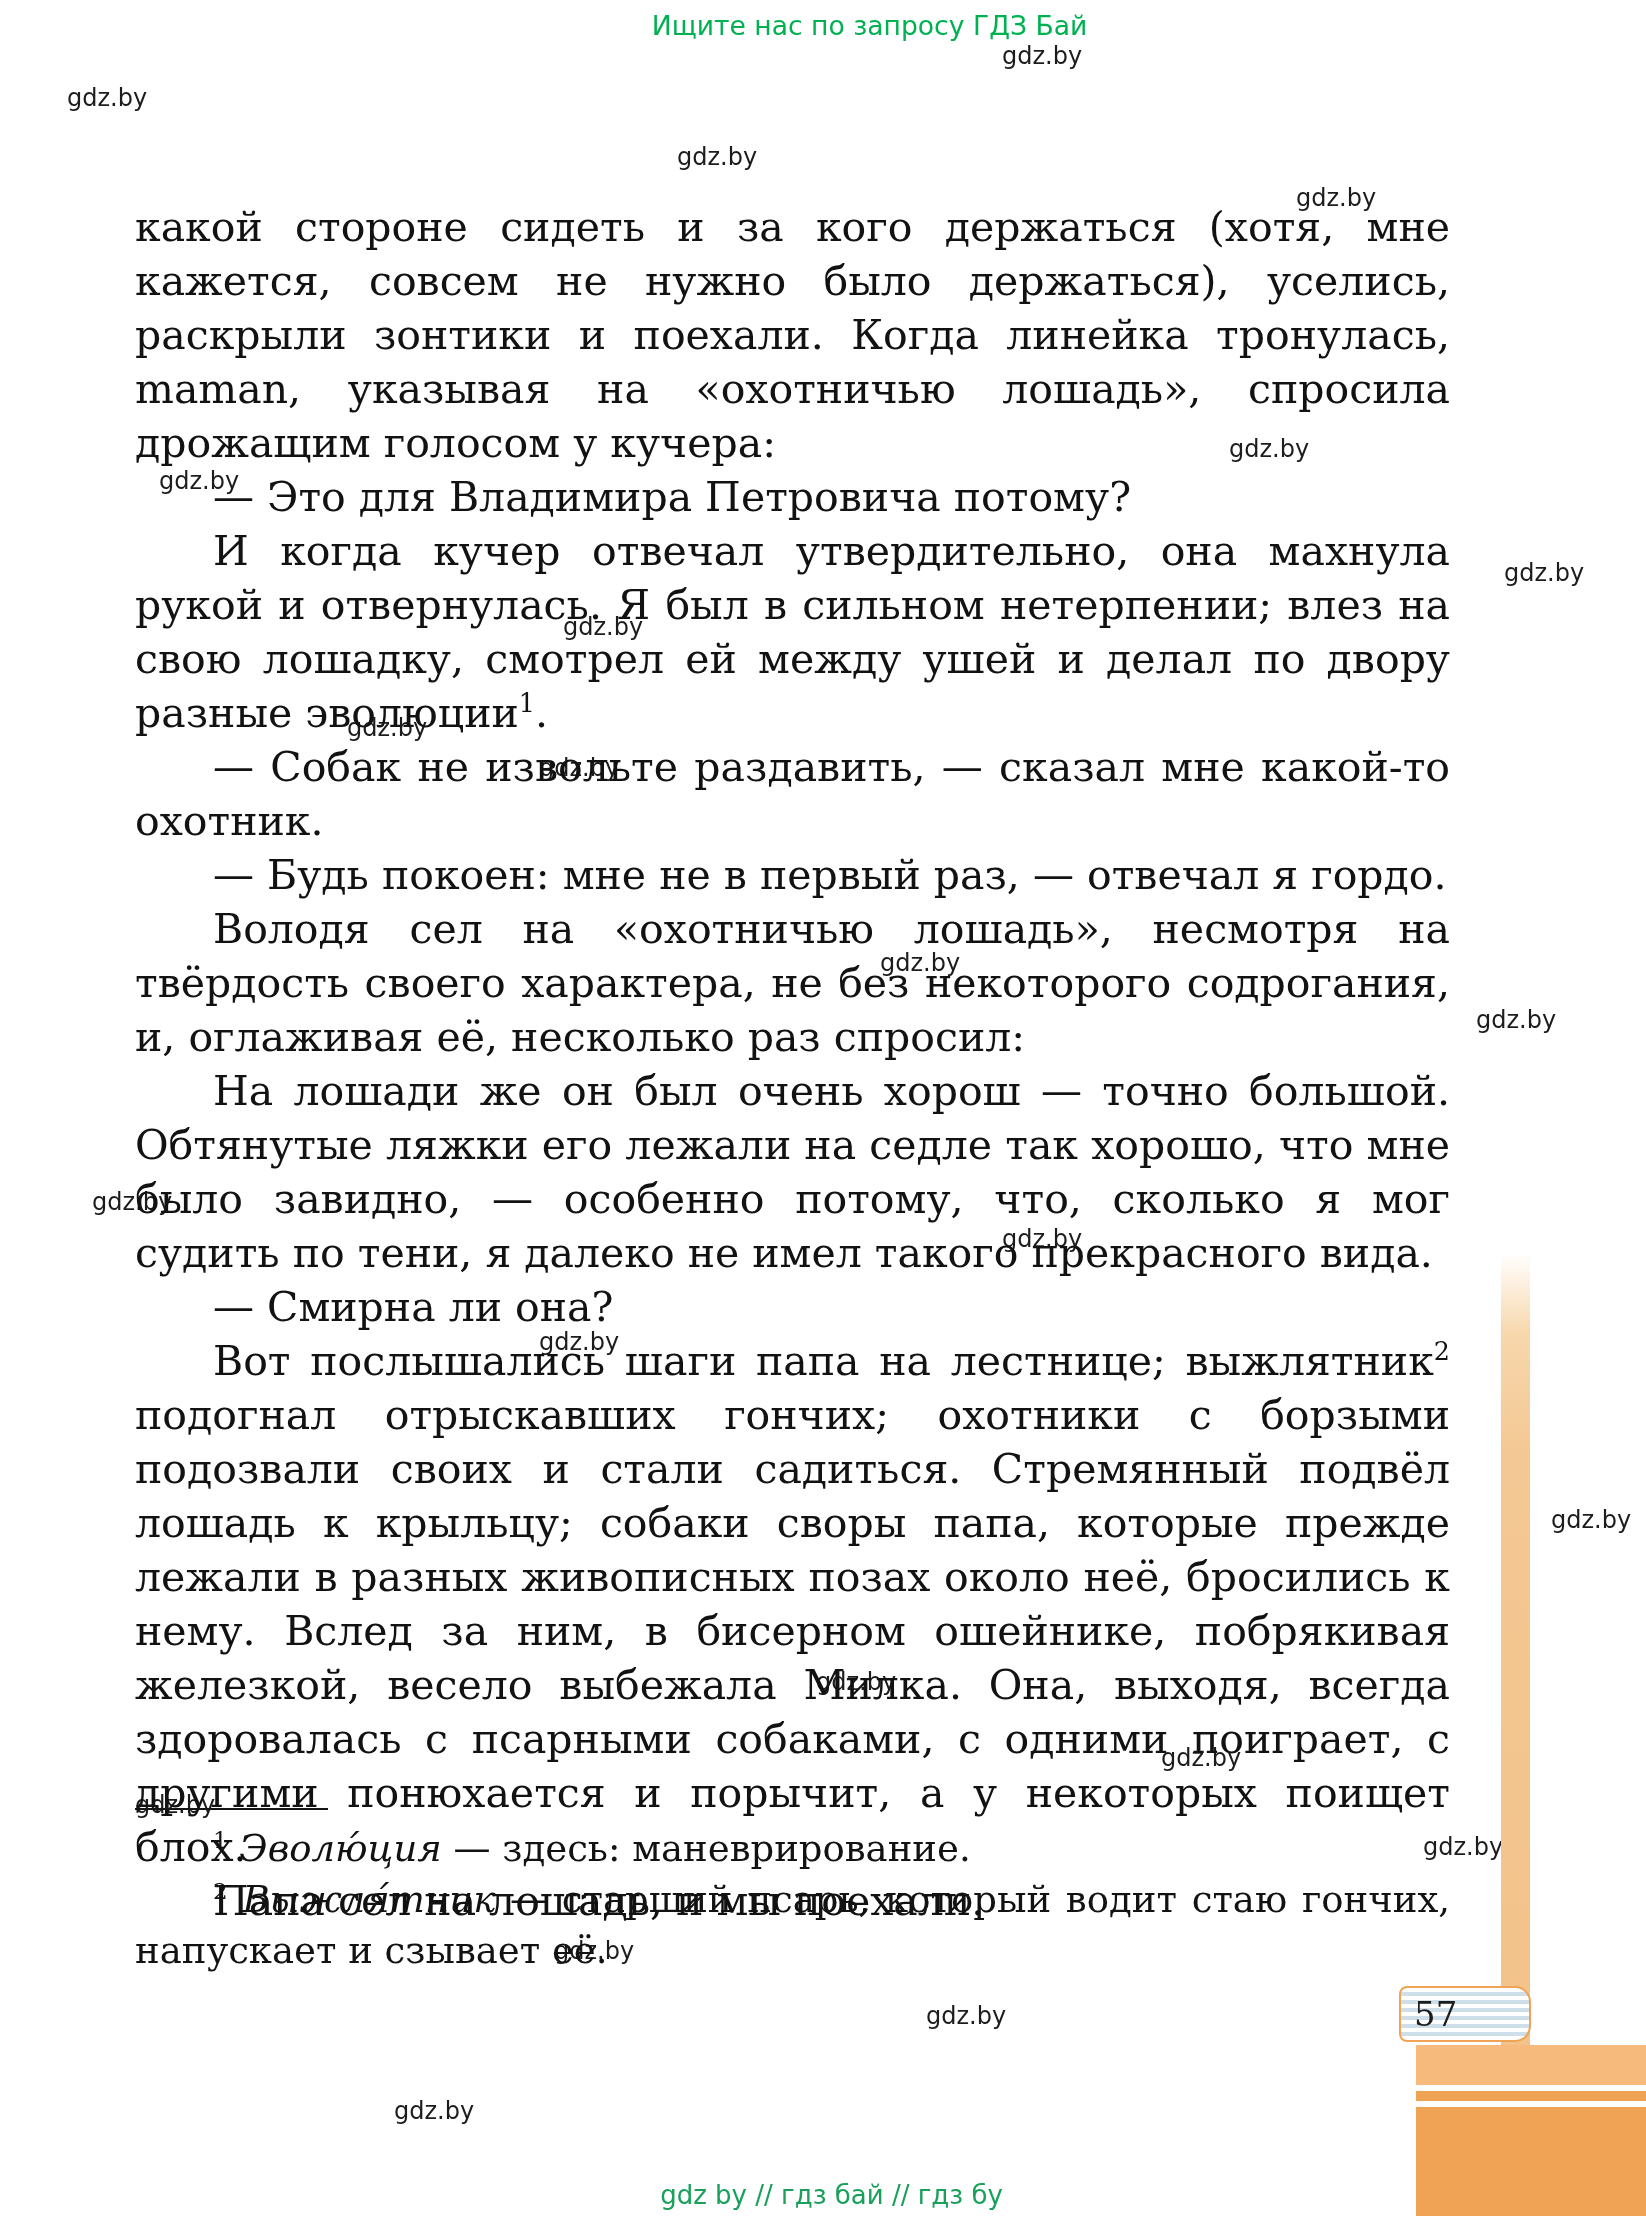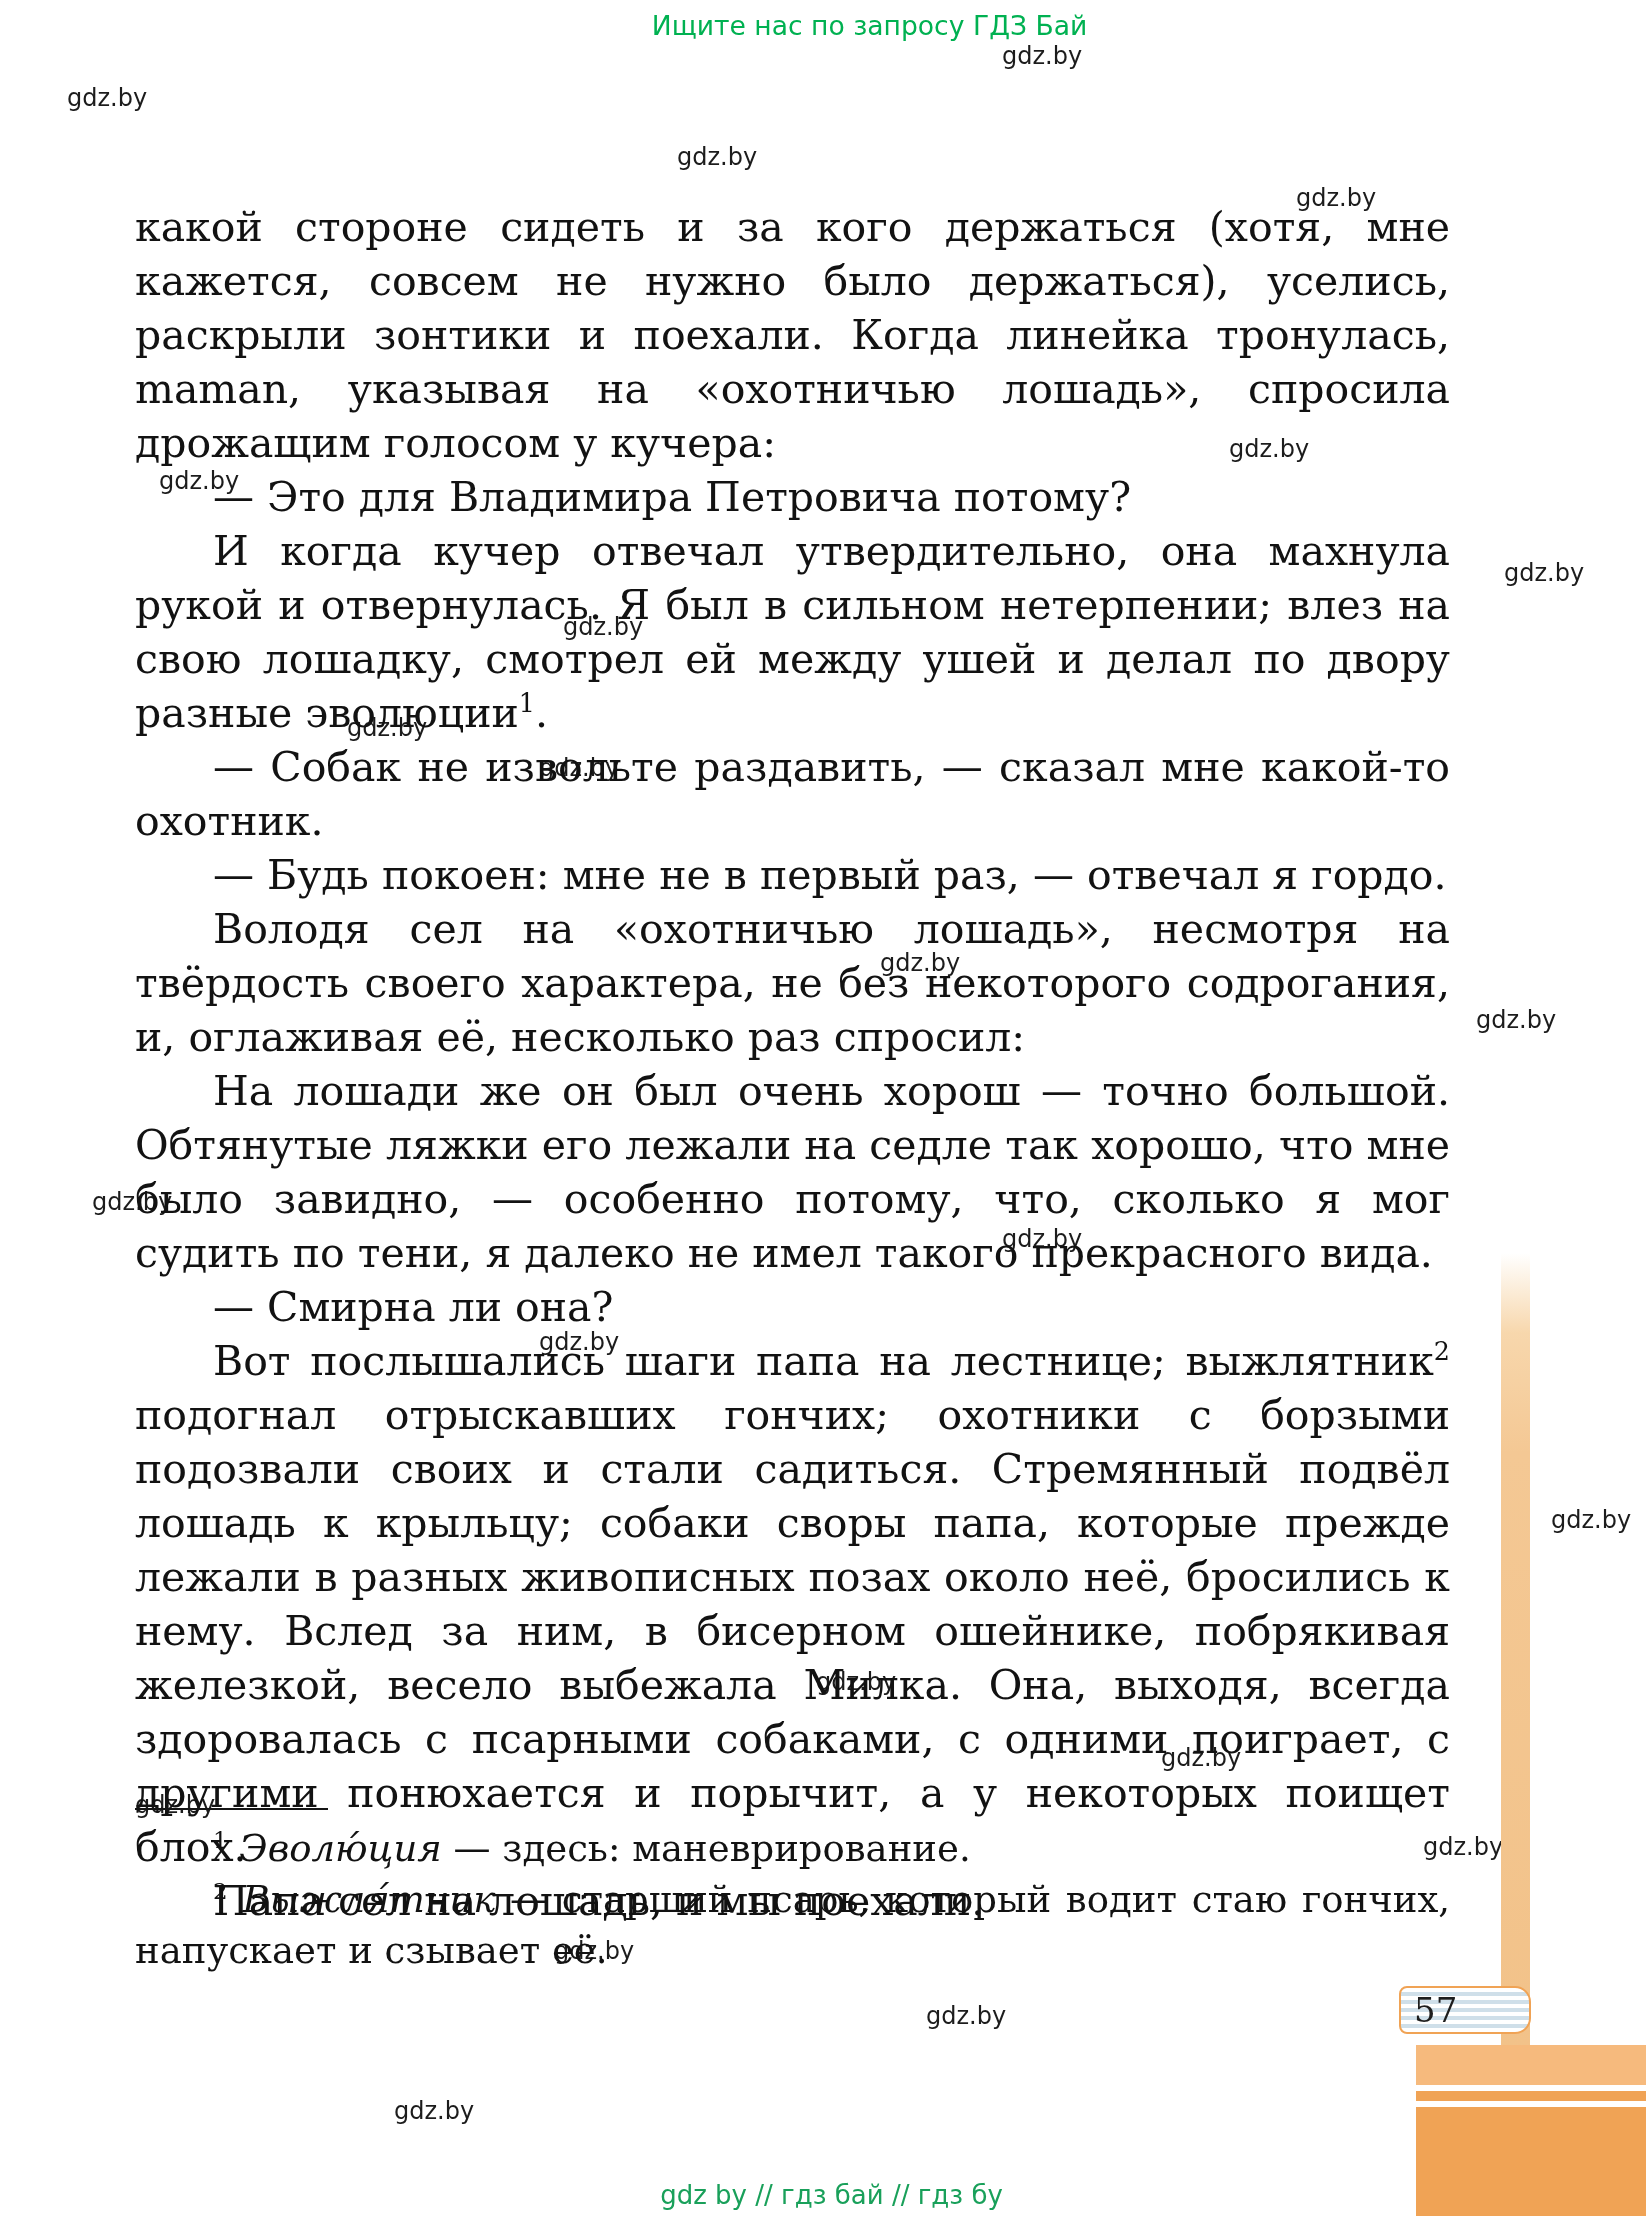--- a/index.html
+++ b/index.html
@@ -79,21 +79,21 @@
       rgba(247,216,176,0) 0%,
       rgba(246,208,158,0.85) 10%,
       #f4c894 25%,
       #f2c289 100%);
   }
   .page-tab {
     position: absolute;
     left: 1399px;
     top: 1986px;
     width: 132px;
-    height: 48px;
+    height: 56px;
     box-sizing: border-box;
     border: 2.4px solid var(--accent-orange, #e09a4a);
     border-radius: 8px 16px 16px 8px;
     background: repeating-linear-gradient(180deg,
       #ffffff 0px, #ffffff 4px,
       var(--tab-stripe-blue, #cfdfe9) 4px, var(--tab-stripe-blue, #cfdfe9) 8px);
     display: flex;
     align-items: center;
     padding-left: 13px;
     font-size: 34px;

